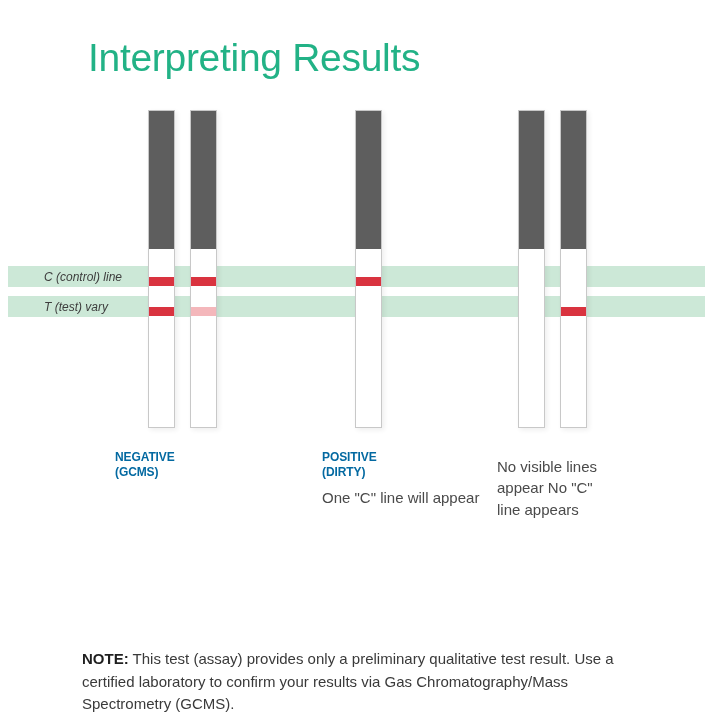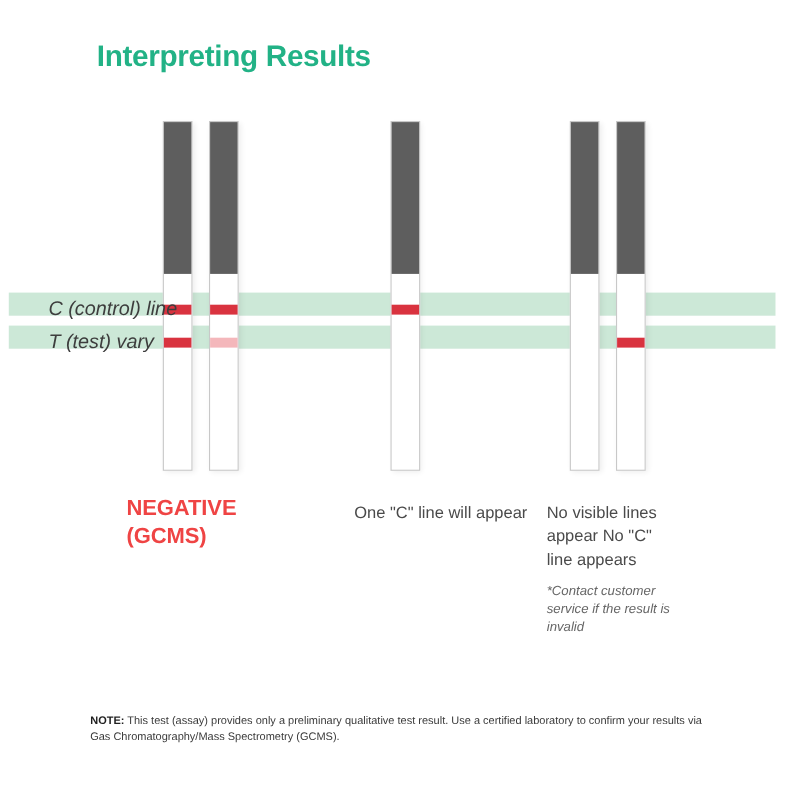--- a/index.html
+++ b/index.html
@@ -18,43 +18,43 @@
     height: 720px;
     background: #ffffff;
     overflow: hidden;
   }
 
   
   .page-title {
     position: absolute;
     left: 88px;
     top: 36px;
-    font-size: 27px;
-    font-weight: bold;
+    font-size: 39px;
+    font-weight: normal;
     letter-spacing: -0.3px;
     color: #22b286;
     white-space: nowrap;
   }
 
   
   .band {
     position: absolute;
     left: 8px;
     width: 697px;
     height: 21px;
     background: #c9e7d5;
     opacity: 0.95;
   }
   .band.control { top: 266px; }
   .band.test    { top: 296px; }
 
   .band-label {
     position: absolute;
     font-style: italic;
-    font-size: 18px;
+    font-size: 12px;
     color: #3d3d3d;
     white-space: nowrap;
     z-index: 6;
   }
   .band-label.control { left: 44px; top: 270px; }
   .band-label.test    { left: 44px; top: 300px; }
 
   
   .strip {
     position: absolute;
@@ -86,23 +86,23 @@
   .line.strong { background: #d9333f; }
   .line.faint  { background: #f4b7bb; }
   .line.none   { background: transparent; }
 
   
   .caption {
     position: absolute;
     width: 165px;
   }
   .caption .heading {
-    font-size: 20px;
+    font-size: 12px;
     font-weight: bold;
-    color: #ef4444;
+    color: #0369a1;
     line-height: 1.28;
     letter-spacing: -0.1px;
   }
   .caption .body {
     margin-top: 6px;
     font-size: 15px;
     color: #4a4a4a;
     line-height: 1.42;
   }
   .caption .footnote {
@@ -112,21 +112,21 @@
     color: #666666;
     line-height: 1.38;
   }
 
   
   .note {
     position: absolute;
     left: 82px;
     top: 648px;
     width: 572px;
-    font-size: 10px;
+    font-size: 15px;
     color: #3a3a3a;
     line-height: 1.5;
   }
   .note b { color: #1f1f1f; }
 </style>
 </head>
 <body>
 
 <div id="page">
 
@@ -167,25 +167,28 @@
   </div>
 
   <div class="caption" style="left:115px; top:450px;">
     <div class="heading">
       <span>NEGATIVE</span><br>
       <span>(GCMS)</span>
     </div>
   </div>
 
   <div class="caption" style="left:322px; top:450px;">
+    <div class="heading">
+      <span>POSITIVE</span><br>
+      <span>(DIRTY)</span>
+    </div>
     <div class="body">One "C" line will appear</div>
   </div>
 
   <div class="caption" style="left:497px; top:450px; width:120px;">
     <div class="body">No visible lines appear No "C" line appears</div>
-    <div class="footnote">*Contact customer service if the result is invalid</div>
   </div>
 
   <div class="note">
     <b>NOTE:</b><span> This test (assay) provides only a preliminary qualitative test result. Use a certified laboratory to confirm your results via Gas Chromatography/Mass Spectrometry (GCMS).</span>
   </div>
 
 </div>
 
 </body></html>

